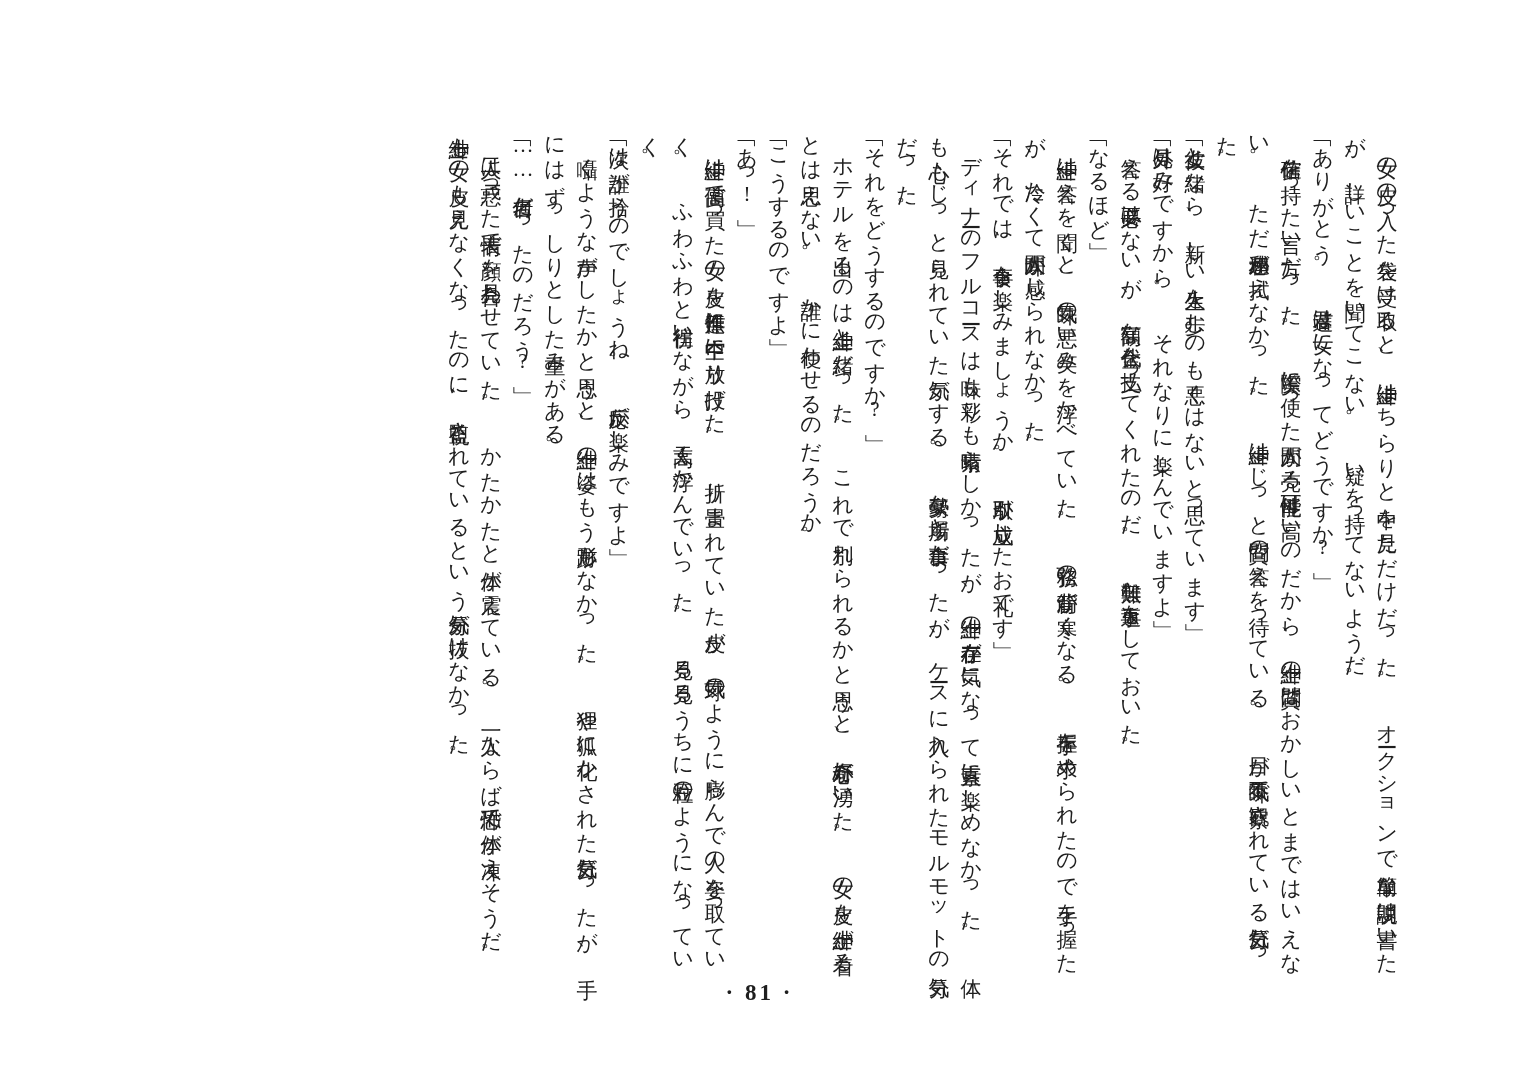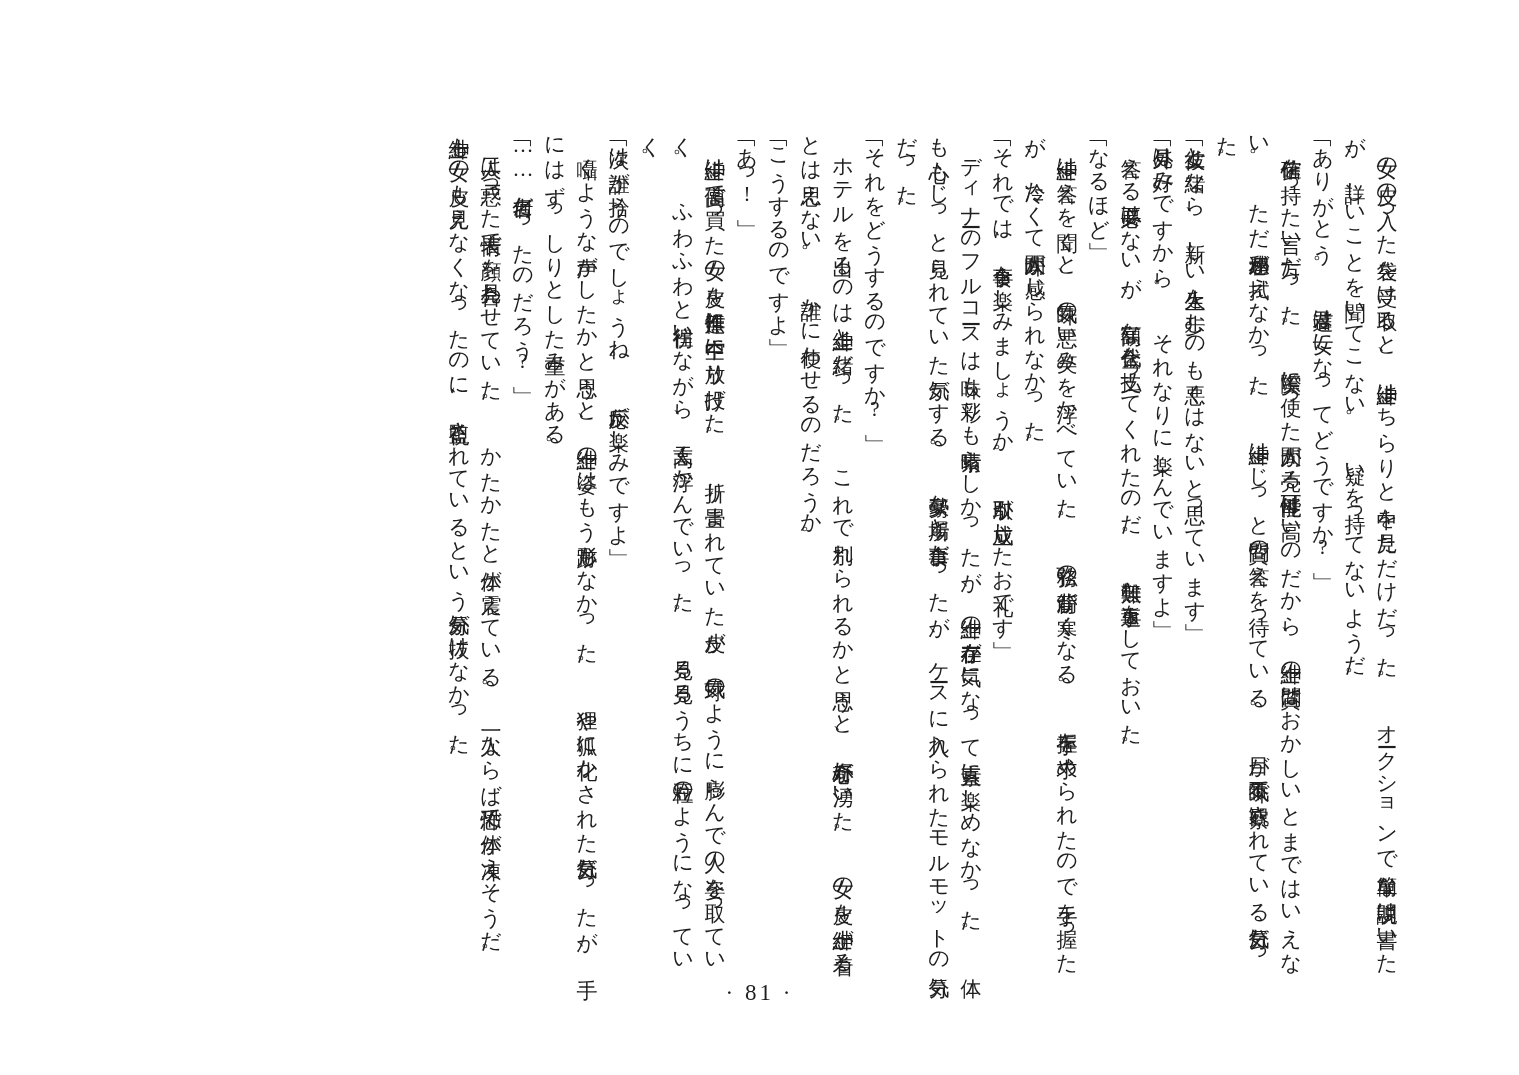--- a/index.html
+++ b/index.html
@@ -44,20 +44,21 @@
   }
   .page-number {
     position: absolute;
     left: 0;
     right: 0;
     top: 980px;
     text-align: center;
     font-size: 23px;
     letter-spacing: 3px;
     color: #1e1e1e;
+    font-weight: bold;
   }
 </style>
 </head>
 <body>
 
 <div class="page">
   <div class="text-block" id="text-block">
       <p class="narration">女の皮の入った袋を受け取ると、紳士はちらりと中を見ただけだった。　オークションで簡単な説明は書いたが、詳しいことを聞いてこない。　疑いを持ってないようだ。</p>
       <p class="dialogue">「ありがとう。　君達は女になってどうですか?」</p>
       <p class="narration">確信を持った言い方だった。　実際に使った人間が売る可能性は高いのだから、紳士の質問はおかしいとまではいえない。　ただ違和感が拭えなかった。　紳士はじっと質問の答えを待っている。　目が不気味で観察されている気分だった。</p>

